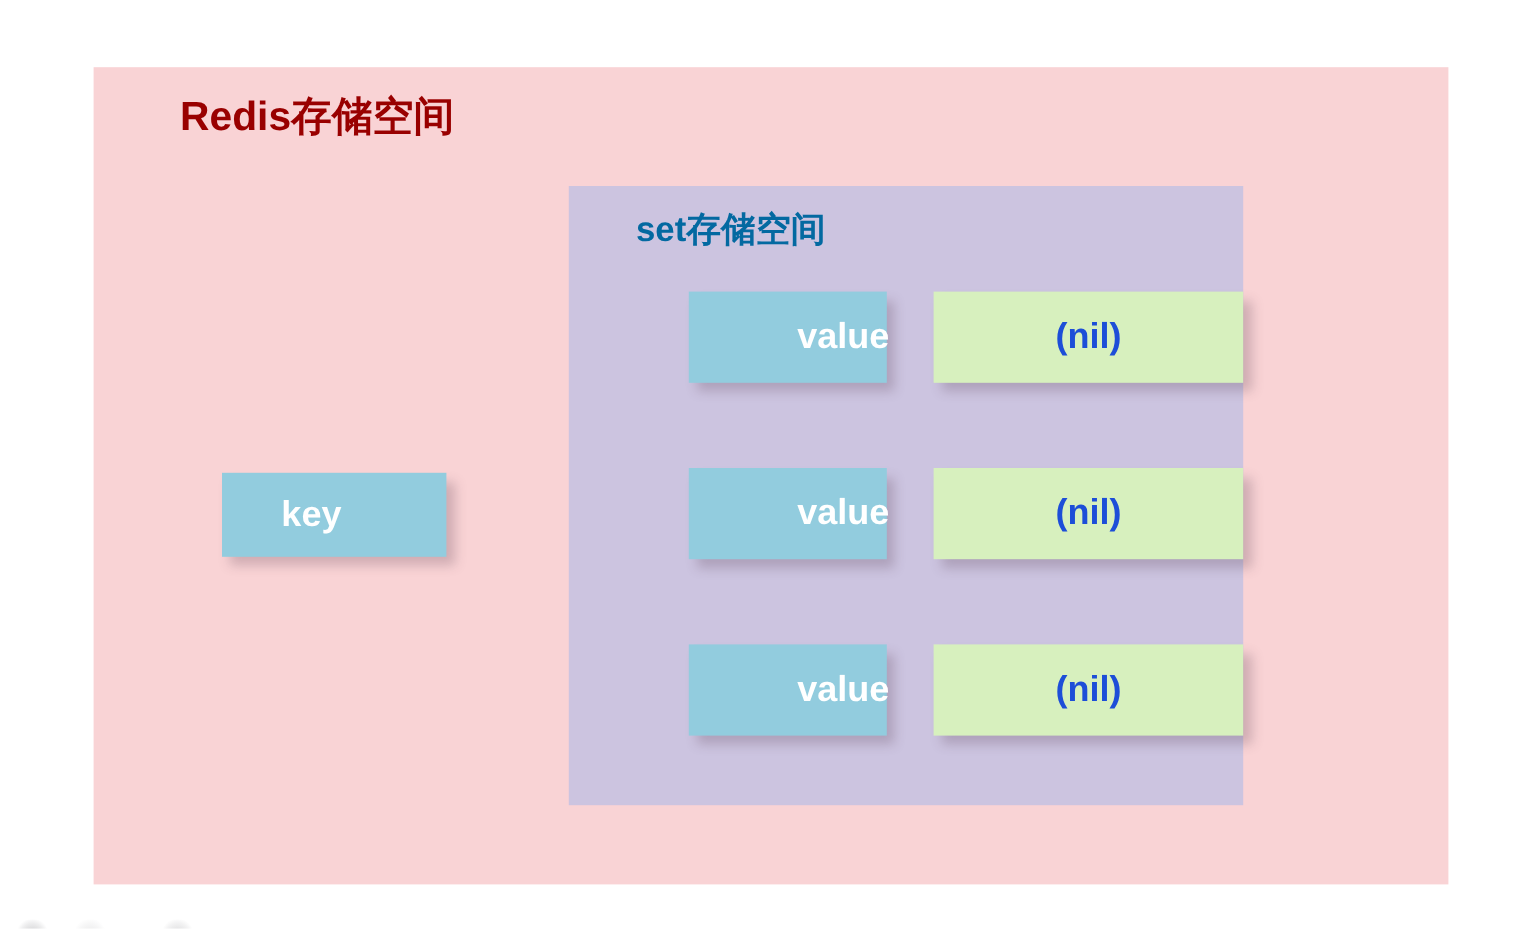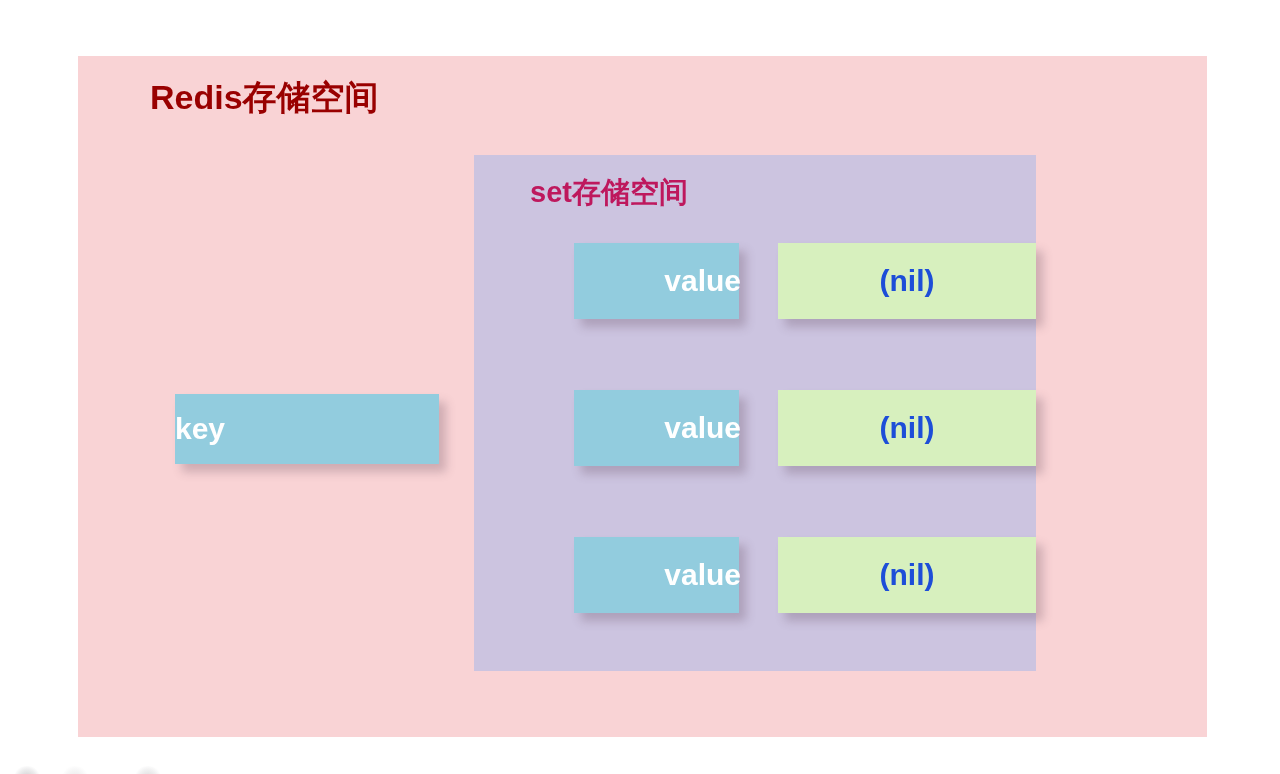--- a/index.html
+++ b/index.html
@@ -50,46 +50,46 @@
     height: 516px;
     background: #ccc4e0;
   }
 
   .set-title {
     position: absolute;
     left: 56px;
     top: 19px;
     font-size: 29px;
     font-weight: bold;
-    color: #be185d;
+    color: #0369a1;
     white-space: nowrap;
     line-height: 1.25;
   }
 
   
   .box {
     position: absolute;
     display: flex;
     align-items: center;
     box-shadow: 7px 8px 9px rgba(90, 60, 80, 0.26);
   }
 
   .box-label {
     font-weight: bold;
     white-space: nowrap;
   }
 
   
   .key-box {
-    left: 97px;
+    left: 107px;
     top: 338px;
-    width: 264px;
+    width: 187px;
     height: 70px;
     background: #92ccde;
-    justify-content: flex-start;
+    justify-content: center;
     padding-right: 38px;
   }
   .key-box .box-label {
     font-size: 30px;
     color: #ffffff;
   }
 
   
   .value-box {
     left: 100px;

